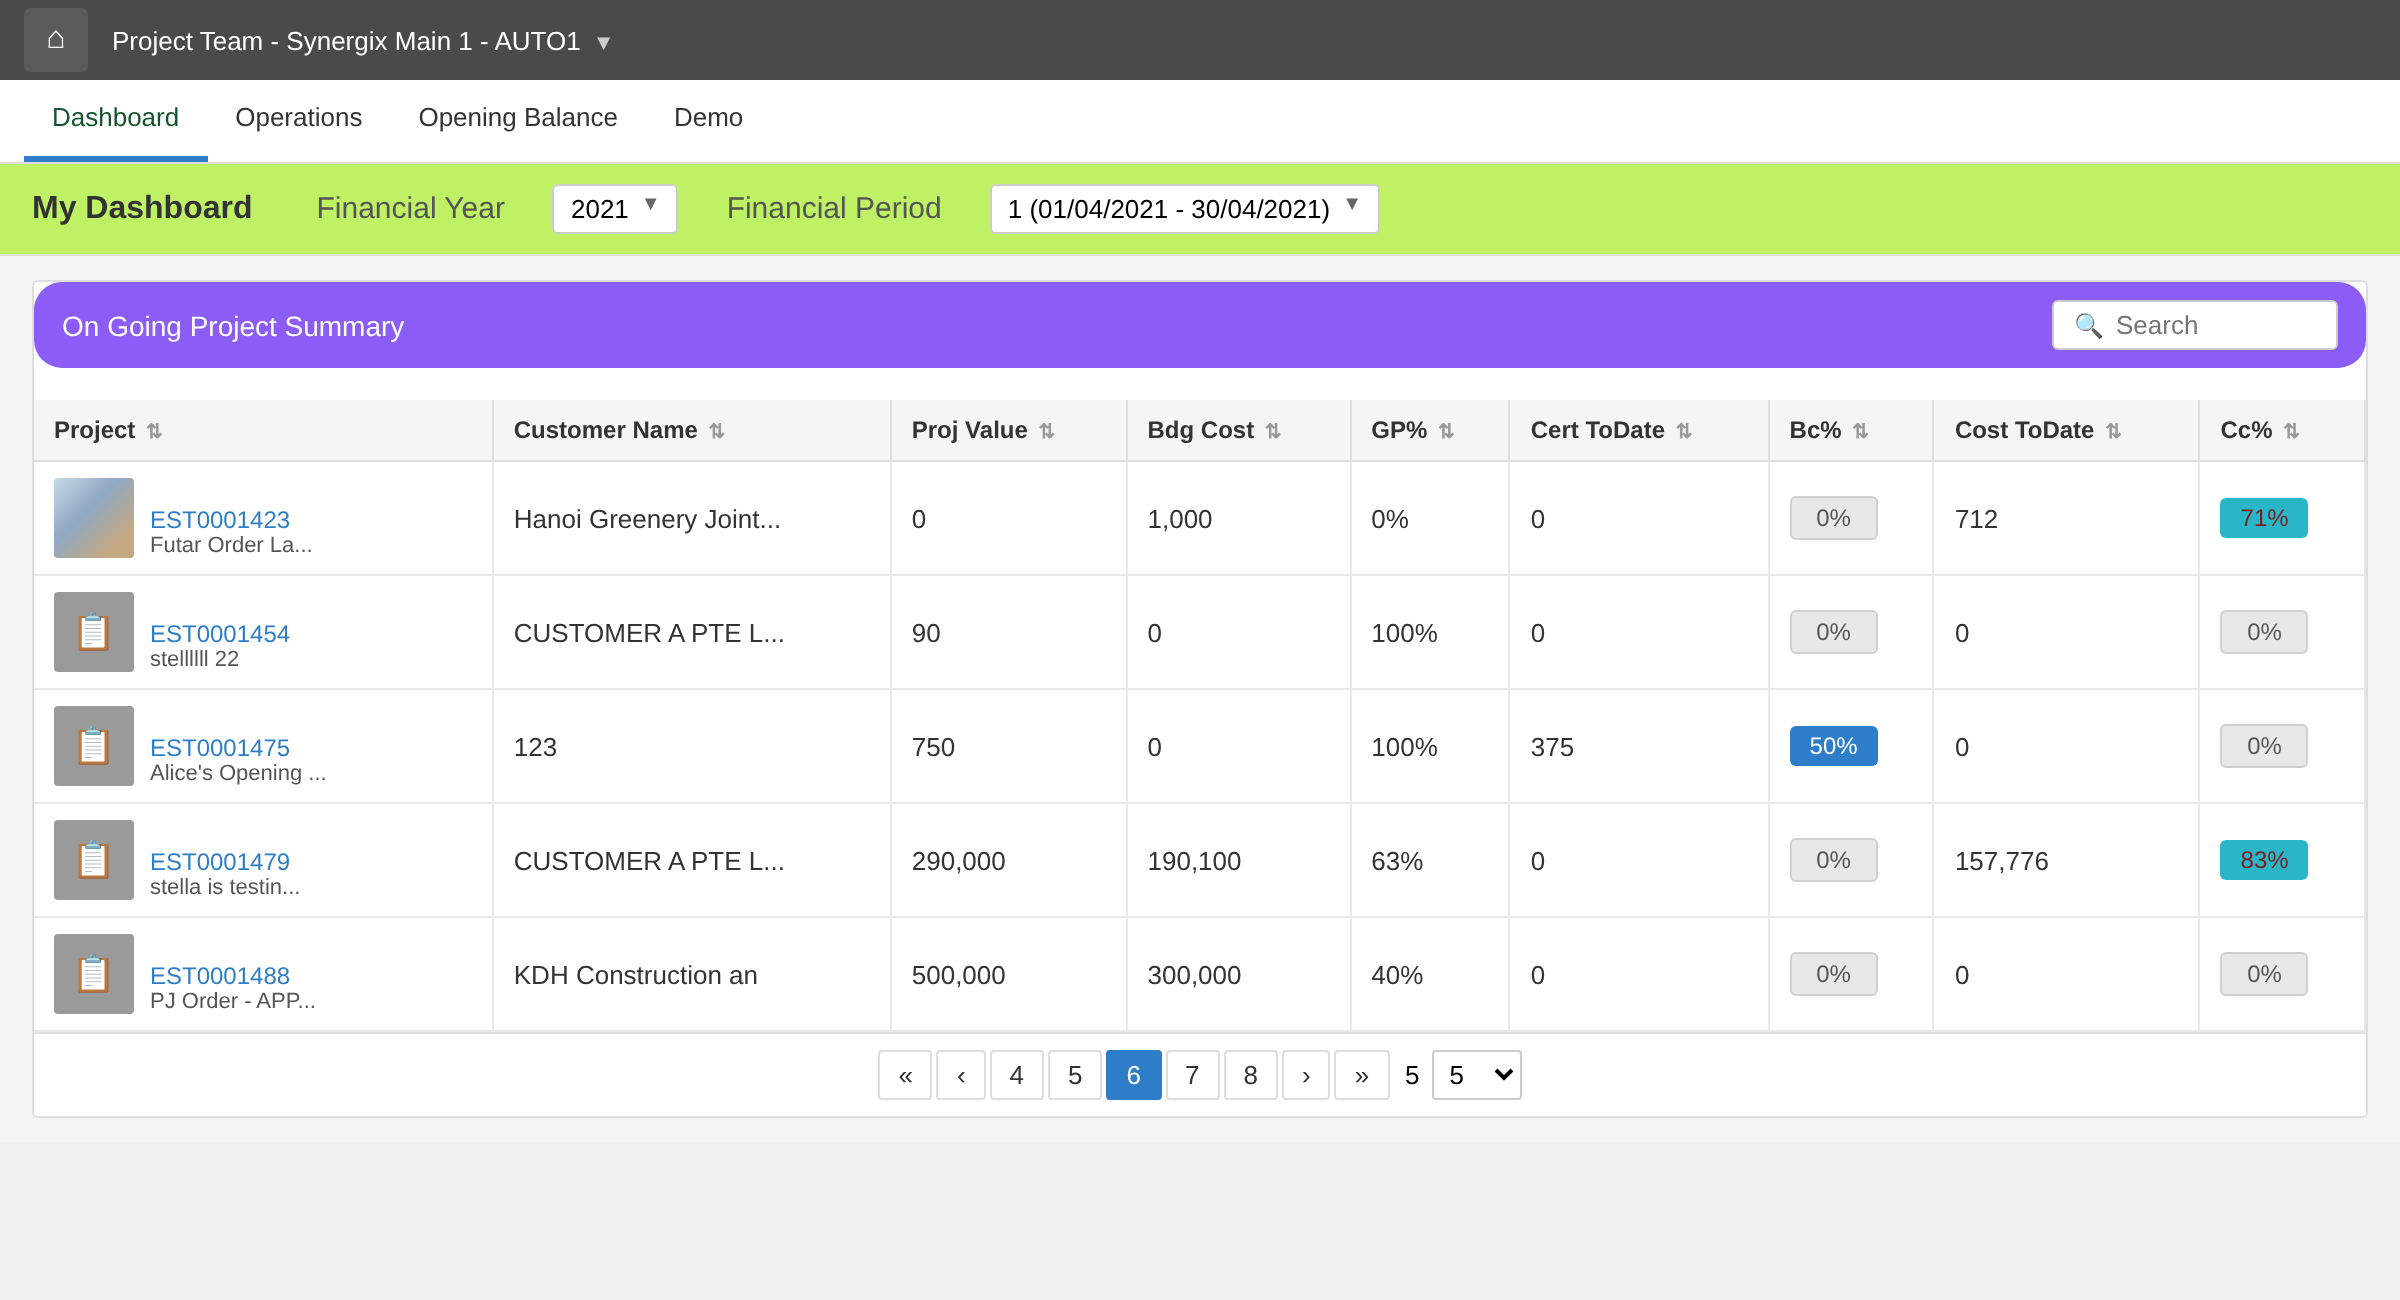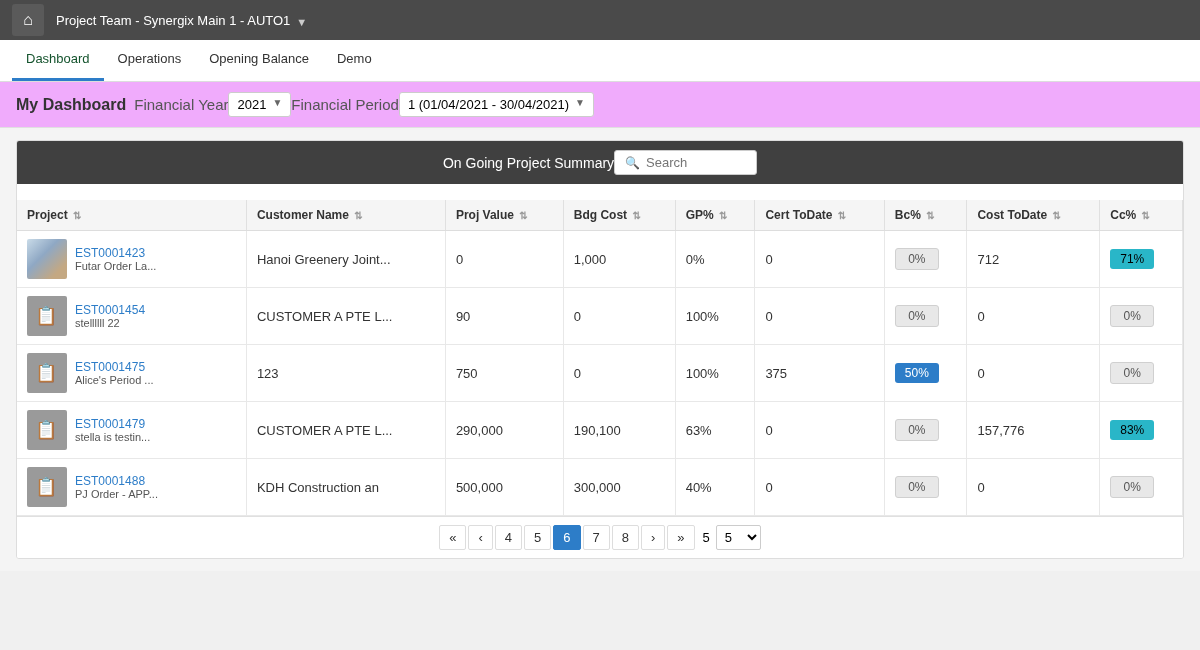--- a/index.html
+++ b/index.html
@@ -47,25 +47,25 @@
       display: flex; align-items: center;
     }
     .nav-item.active {
       color: #14532d;
       border-bottom: 3px solid #2d7dc8;
       font-weight: 500;
     }
 
     
     .dashboard-header {
-      background: #f0abfc;
+      background: #bef264;
       padding: 10px 16px;
       display: flex;
       align-items: center;
-      gap: 0;
+      gap: 24px;
       border-bottom: 1px solid #e0e0e0;
     }
     .dashboard-title {
       font-size: 16px;
       font-weight: bold;
       color: #333;
       margin-right: 8px;
     }
     .field-label { color: #555; font-size: 15px; }
     .select-box {
@@ -86,28 +86,29 @@
     }
 
     
     .card {
       background: #fff;
       border: 1px solid #ddd;
       border-radius: 3px;
       overflow: hidden;
     }
     .card-header {
-      background: #404040;
+      background: #8b5cf6;
       color: #fff;
       padding: 9px 14px;
       font-size: 14px;
       font-weight: 500;
       display: flex;
       align-items: center;
-      justify-content: center;
+      justify-content: space-between;
+      border-radius: 14px;
     }
     .search-box {
       background: #fff;
       border: 1px solid #ccc;
       border-radius: 3px;
       padding: 4px 10px;
       display: flex; align-items: center; gap: 6px;
       font-size: 13px;
       color: #333;
     }
@@ -136,21 +137,21 @@
     .project-table td {
       border-bottom: 1px solid #e8e8e8;
       border-right: 1px solid #e8e8e8;
       padding: 8px 10px;
       font-size: 13px;
       color: #333;
       vertical-align: middle;
     }
 
     .project-cell {
-      display: flex; align-items: center; gap: 8px;
+      display: flex; align-items: flex-end; gap: 8px;
       min-width: 160px;
     }
     .project-thumb {
       width: 40px; height: 40px;
       background: #ccc;
       border-radius: 2px;
       flex-shrink: 0;
       display: flex; align-items: center; justify-content: center;
       overflow: hidden;
     }
@@ -167,21 +168,21 @@
       display: inline-block;
       padding: 3px 10px;
       border-radius: 3px;
       font-size: 12px;
       font-weight: 500;
       text-align: center;
       min-width: 44px;
     }
     .badge-gray { background: #e8e8e8; color: #555; border: 1px solid #d0d0d0; }
     .badge-blue { background: #2d7dc8; color: #fff; }
-    .badge-cyan { background: #29b6c8; color: #000000; }
+    .badge-cyan { background: #29b6c8; color: #7f1d1d; }
 
     
     .pagination {
       display: flex;
       align-items: center;
       justify-content: center;
       padding: 8px;
       gap: 2px;
       border-top: 1px solid #e0e0e0;
       background: #fff;
@@ -325,21 +326,21 @@
     <td><span class="badge badge-gray">0%</span></td>
   </tr>
             <tr>
     <td>
       <div class="project-cell">
         <div class="project-thumb gray">
                     <span style="color:#fff;font-size:18px;">📋</span>
                   </div>
         <div class="project-info">
           <div class="project-id">EST0001475</div>
-          <div class="project-name">Alice's Period ...</div>
+          <div class="project-name">Alice's Opening ...</div>
         </div>
       </div>
     </td>
     <td>123</td>
     <td>750</td>
     <td>0</td>
     <td>100%</td>
     <td>375</td>
     <td><span class="badge badge-blue">50%</span></td>
     <td>0</td>

